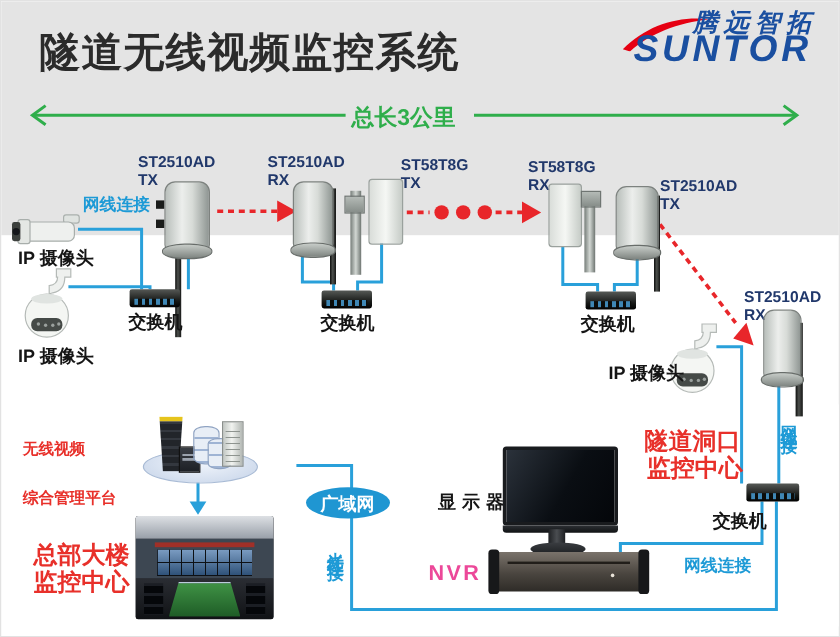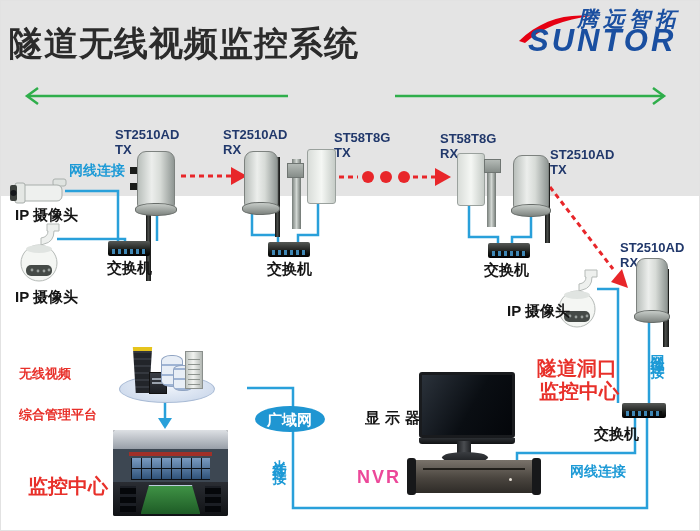--- a/index.html
+++ b/index.html
@@ -127,26 +127,27 @@
       <polygon points="434,167 450,176 434,185"></polygon>
       <polygon points="627,287 610,281 621,268"></polygon>
       <circle cx="367" cy="176" r="6"></circle>
       <circle cx="385" cy="176" r="6"></circle>
       <circle cx="403" cy="176" r="6"></circle>
     </g>
 
     <ellipse cx="289" cy="418" rx="35" ry="13" fill="#1f96d2"></ellipse>
   </svg>
 
-  <div class="abs title" style="left:8px;top:20px;">隧道无线视频监控系统</div>
+  <div class="abs title" style="left:32px;top:20px;">隧道无线视频监控系统</div>
   <svg class="abs" style="left:514px;top:8px;" width="78" height="34" viewBox="0 0 78 34">
     <path d="M4 32 C24 12 50 4 76 7 C50 10 26 19 10 34 Z" fill="#e60012"></path>
   </svg>
   <div class="abs brand-cn" style="left:576px;top:4px;">腾远智拓</div>
   <div class="abs brand-en" style="left:527px;top:22px;">SUNTOR</div>
+  <div class="abs green-label" style="left:292px;top:84px;">总长3公里</div>
 
   <div class="abs dev-label" style="left:114px;top:126px;">
     <span>ST2510AD</span>
       <span>TX</span>
   </div>
   <div class="abs pole-black" style="left:145px;top:152px;width:5px;height:128px;"></div>
   <div class="abs nub" style="left:129px;top:166px;width:7px;height:7px;"></div>
   <div class="abs nub" style="left:129px;top:182px;width:7px;height:7px;"></div>
   <div class="abs ap-panel" style="left:136px;top:150px;width:36px;height:58px;"></div>
   <div class="abs switch" style="left:107px;top:240px;width:42px;height:15px;"></div>
@@ -237,20 +238,21 @@
   <div class="abs photo" style="left:112px;top:429px;width:115px;height:86px;">
     <div class="ph-ceil"></div>
     <div class="ph-wall"></div>
     <div class="ph-banner"></div>
     <div class="ph-screens"></div>
     <div class="ph-floor"></div>
     <div class="ph-chairs-l"></div>
     <div class="ph-chairs-r"></div>
     <div class="ph-table"></div>
   </div>
+  <div class="abs red-20" style="left:27px;top:451px;">总部大楼</div>
   <div class="abs red-20" style="left:27px;top:474px;">监控中心</div>
 
   <div class="abs wan-text" style="left:266px;top:410px;">广域网</div>
   <div class="abs blue-label vtext" style="left:270px;top:448px;">光纤连接</div>
 
   <div class="abs red-20" style="left:536px;top:356px;">隧道洞口</div>
   <div class="abs red-20" style="left:538px;top:379px;">监控中心</div>
 
   <div class="abs blue-label vtext" style="left:648px;top:342px;">网线连接</div>
   <div class="abs switch" style="left:621px;top:402px;width:44px;height:15px;"></div>

